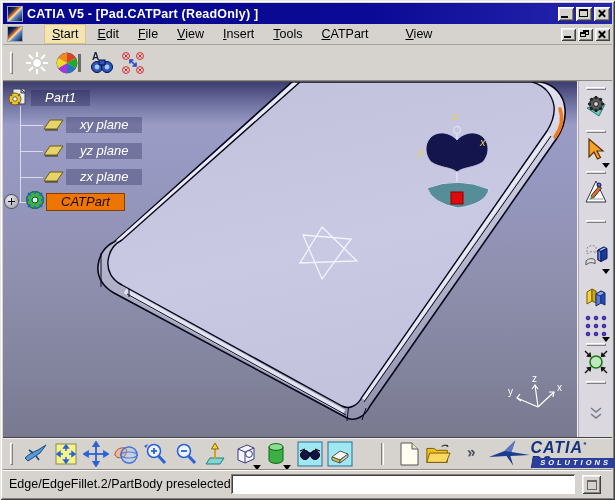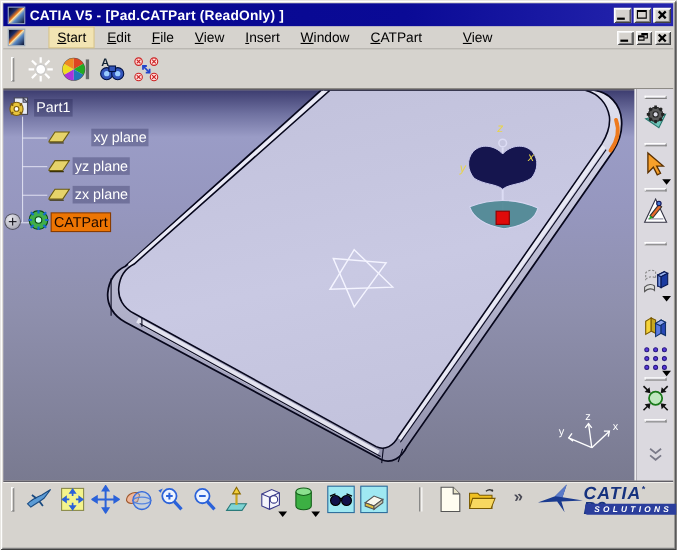--- a/index.html
+++ b/index.html
@@ -38,21 +38,21 @@
     border-right:1px solid #808080;border-bottom:1px solid #808080;}
   .ticon{width:26px;height:26px;margin:0 3px;display:flex;align-items:center;justify-content:center;}
   
   .viewport{position:absolute;left:3px;top:81px;width:574px;height:356px;overflow:hidden;
     border-top:1px solid #55525c;
     background:linear-gradient(180deg,#3d3d70 0%,#6f71a0 6%,#9a9cc6 12%,#9697bf 30%,#8f90ae 55%,#797a90 100%);}
   .vp-svg{position:absolute;left:0;top:0;}
   
   .tree{position:absolute;left:0;top:0;width:230px;height:240px;font-size:13px;color:#fff;}
   .tree-line{position:absolute;background:#e4e5f4;opacity:.85;}
-  .tree-label{position:absolute;background:rgba(28,28,74,.30);padding:0 2px;line-height:16px;white-space:nowrap;cursor:default;}
+  .tree-label{position:absolute;background:rgba(28,28,74,.30);padding:0 14px;line-height:16px;white-space:nowrap;cursor:default;font-style:italic;}
   .tree-label.selected{background:#ed7503;color:#1a0800;box-shadow:0 0 0 1px #8a3c00;}
   .plusbox{position:absolute;width:13px;height:13px;border-radius:50%;
     background:radial-gradient(circle at 35% 30%,#e8e8ee,#9a9aa6);box-shadow:0 0 0 1px #55555f;}
   .plusbox:before{content:"";position:absolute;left:3px;top:6px;width:7px;height:1px;background:#101018;}
   .plusbox:after{content:"";position:absolute;left:6px;top:3px;width:1px;height:7px;background:#101018;}
   
   .right-toolbar{position:absolute;left:577px;top:81px;width:35px;height:356px;background:#dbd9df;
     border-left:1px solid #f4f3f6;box-shadow:inset 1px 0 0 #aaa8b0;}
   .grip-h{position:absolute;left:8px;width:20px;height:3px;border-top:1px solid #fff;border-left:1px solid #fff;
     border-bottom:1px solid #808080;border-right:1px solid #808080;}
@@ -100,21 +100,21 @@
   </div>
 
   <div class="menubar">
     <div class="app-icon" style="margin-left:4px;"></div>
     <div class="menu-items" style="margin-left:18px;">
       <span class="menu-item active">Start</span>
       <span class="menu-item">Edit</span>
       <span class="menu-item">File</span>
       <span class="menu-item">View</span>
       <span class="menu-item">Insert</span>
-      <span class="menu-item">Window</span>
+      <span class="menu-item">Tools</span>
       <span class="menu-item">CATPart</span>
       <span class="menu-item" style="margin-left:18px;">View</span>
     </div>
     <div class="mdi-btns">
       <div class="tb-btn small">
           <span class="g-min"></span>
         </div>
       <div class="tb-btn small">
           <span class="g-restore"></span>
           <span class="g-restore2"></span>
@@ -261,21 +261,21 @@
         <circle cx="7" cy="11" r="6" fill="#e8c43a" stroke="#7a5a10"></circle>
         <circle cx="7" cy="11" r="2.2" fill="#fff" stroke="#7a5a10"></circle>
         <path d="M 2,6 L 4,8 M 12,6 L 10,8 M 2,16 L 4,14 M 12,16 L 10,14" stroke="#7a5a10" stroke-width="1.6"></path>
       </svg>
       <span class="tree-label" style="left:28px;top:8px;">Part1</span>
 
       <svg style="position:absolute;left:41px;top:36px;" width="20" height="14">
         <polygon points="6,2 19,2 13,11 0,11" fill="#e6d36a" stroke="#6a5a10"></polygon>
           <line x1="1" y1="12" x2="14" y2="12" stroke="#3a3208"></line>
       </svg>
-      <span class="tree-label" style="left:63px;top:35px;margin-left:17px;">xy plane</span>
+      <span class="tree-label" style="left:63px;top:35px;">xy plane</span>
 
       <svg style="position:absolute;left:41px;top:62px;" width="20" height="14">
         <polygon points="6,2 19,2 13,11 0,11" fill="#e6d36a" stroke="#6a5a10"></polygon>
           <line x1="1" y1="12" x2="14" y2="12" stroke="#3a3208"></line>
       </svg>
       <span class="tree-label" style="left:63px;top:61px;">yz plane</span>
 
       <svg style="position:absolute;left:41px;top:88px;" width="20" height="14">
         <polygon points="6,2 19,2 13,11 0,11" fill="#e6d36a" stroke="#6a5a10"></polygon>
           <line x1="1" y1="12" x2="14" y2="12" stroke="#3a3208"></line>
@@ -525,14 +525,19 @@
         <path d="M 17,12 L 28,1 L 24,13 Z" fill="#5a7ac8"></path>
       </svg>
       <div class="logo-text">
         <span>CATIA</span><sup>*</sup>
         <span>P2</span>
       </div>
       <div class="logo-banner">SOLUTIONS</div>
     </div>
   </div>
 
+  <div class="statusbar">
+    <div class="status-msg">Edge/EdgeFillet.2/PartBody preselected</div>
+    <input class="status-input" type="text" value="" style="">
+    <div class="status-btn"></div>
+  </div>
 
 </div>
 
 </body></html>

